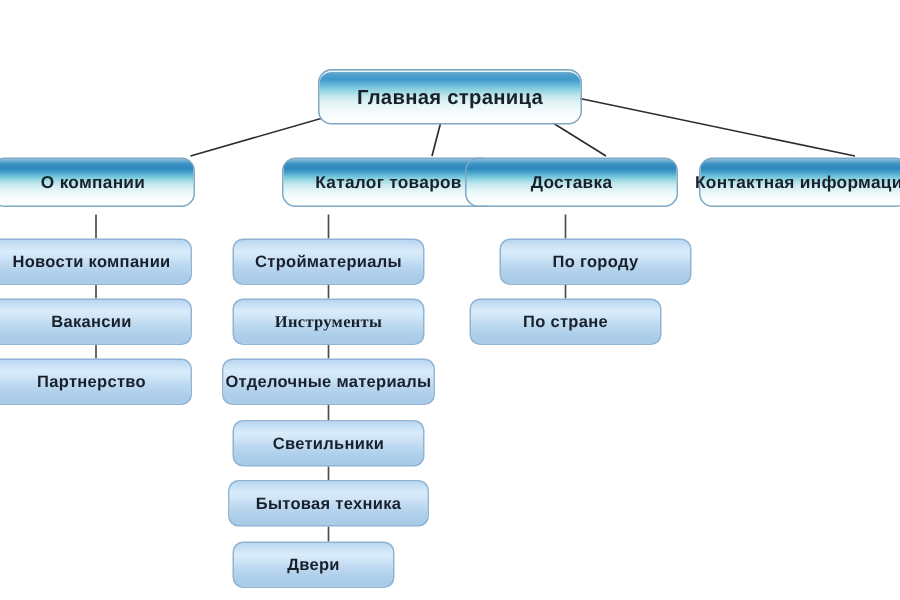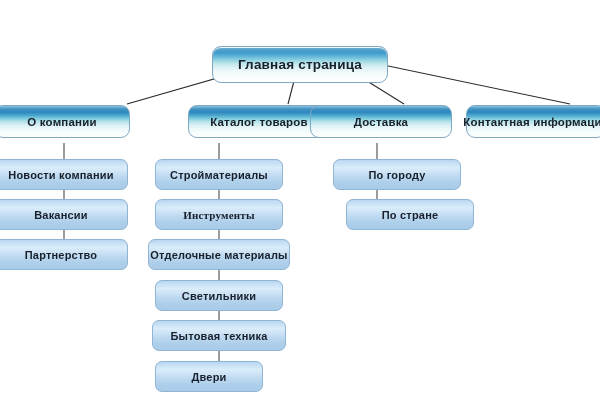--- a/index.html
+++ b/index.html
@@ -198,17 +198,17 @@
   <div class="node lvl3" style="left:152px; top:320px; width:134px; height:31px;text-align:center;">
     <span>Бытовая техника</span>
   </div>
   <div class="node lvl3" style="left:155px; top:361px; width:108px; height:31px;">
     <span>Двери</span>
   </div>
 
   <div class="node lvl3" style="left:313px; top:159px; width:128px; height:31px;margin-left:20px;">
     <span>По городу</span>
   </div>
-  <div class="node lvl3" style="left:313px; top:199px; width:128px; height:31px;margin-left:33px;">
+  <div class="node lvl3" style="left:313px; top:199px; width:128px; height:31px;">
     <span>По стране</span>
   </div>
 
 </div>
 
 </body></html>

